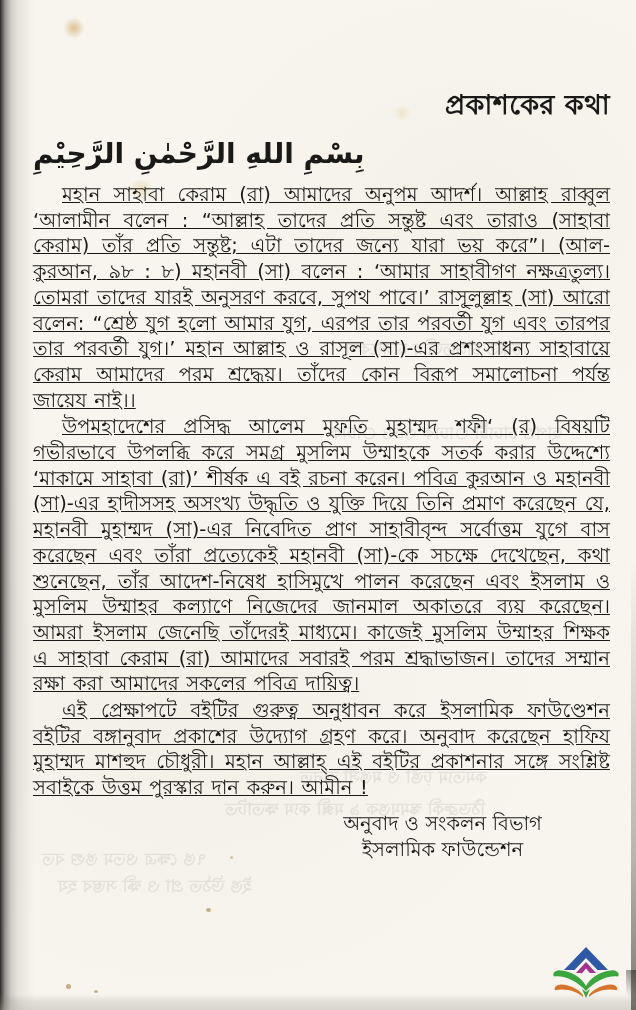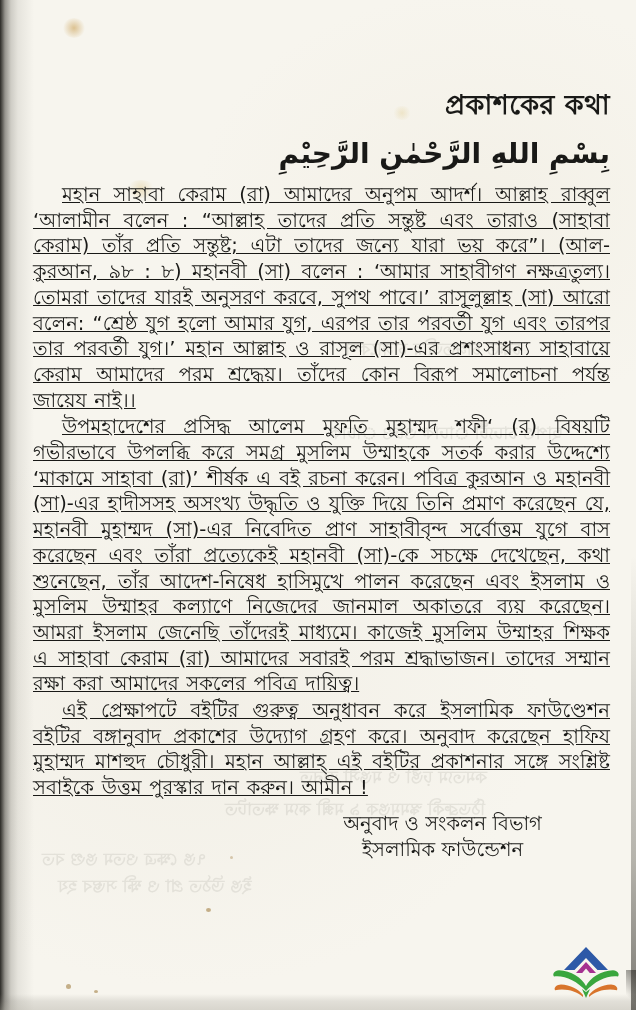--- a/index.html
+++ b/index.html
@@ -67,21 +67,21 @@
     padding:0 26px 0 33px;box-sizing:border-box;
   }
   .title{
     margin:84px 0 0 0;
     font-size:27px;font-weight:bold;
     text-align:right;letter-spacing:.5px;
   }
   .bismillah{
     margin:4px 0 7px 0;
     font-size:28px;font-weight:bold;
-    text-align:right;direction:rtl;
+    text-align:left;direction:rtl;
     line-height:42px;
   }
   .para{
     margin:1px 0 0 0;
     font-size:19.5px;font-weight:500;
     line-height:25.7px;
     text-align:justify;
     text-indent:29px;
     word-spacing:1.5px;
     text-decoration:underline;

